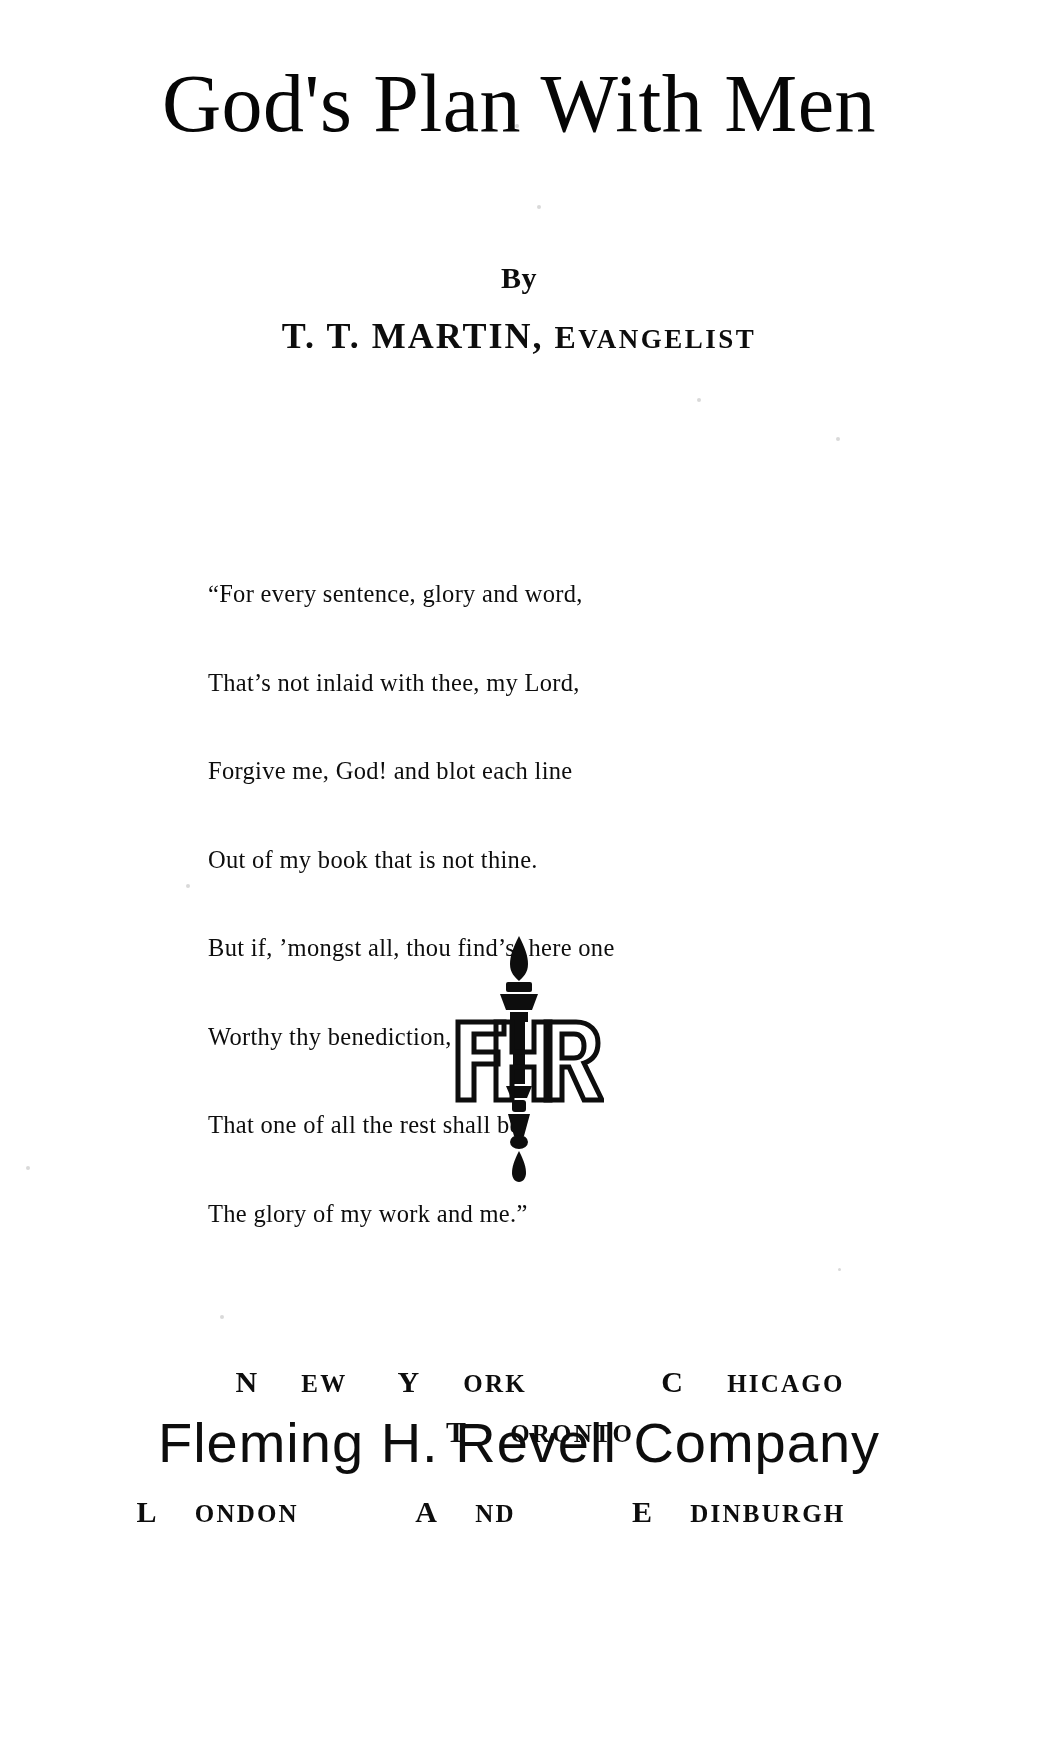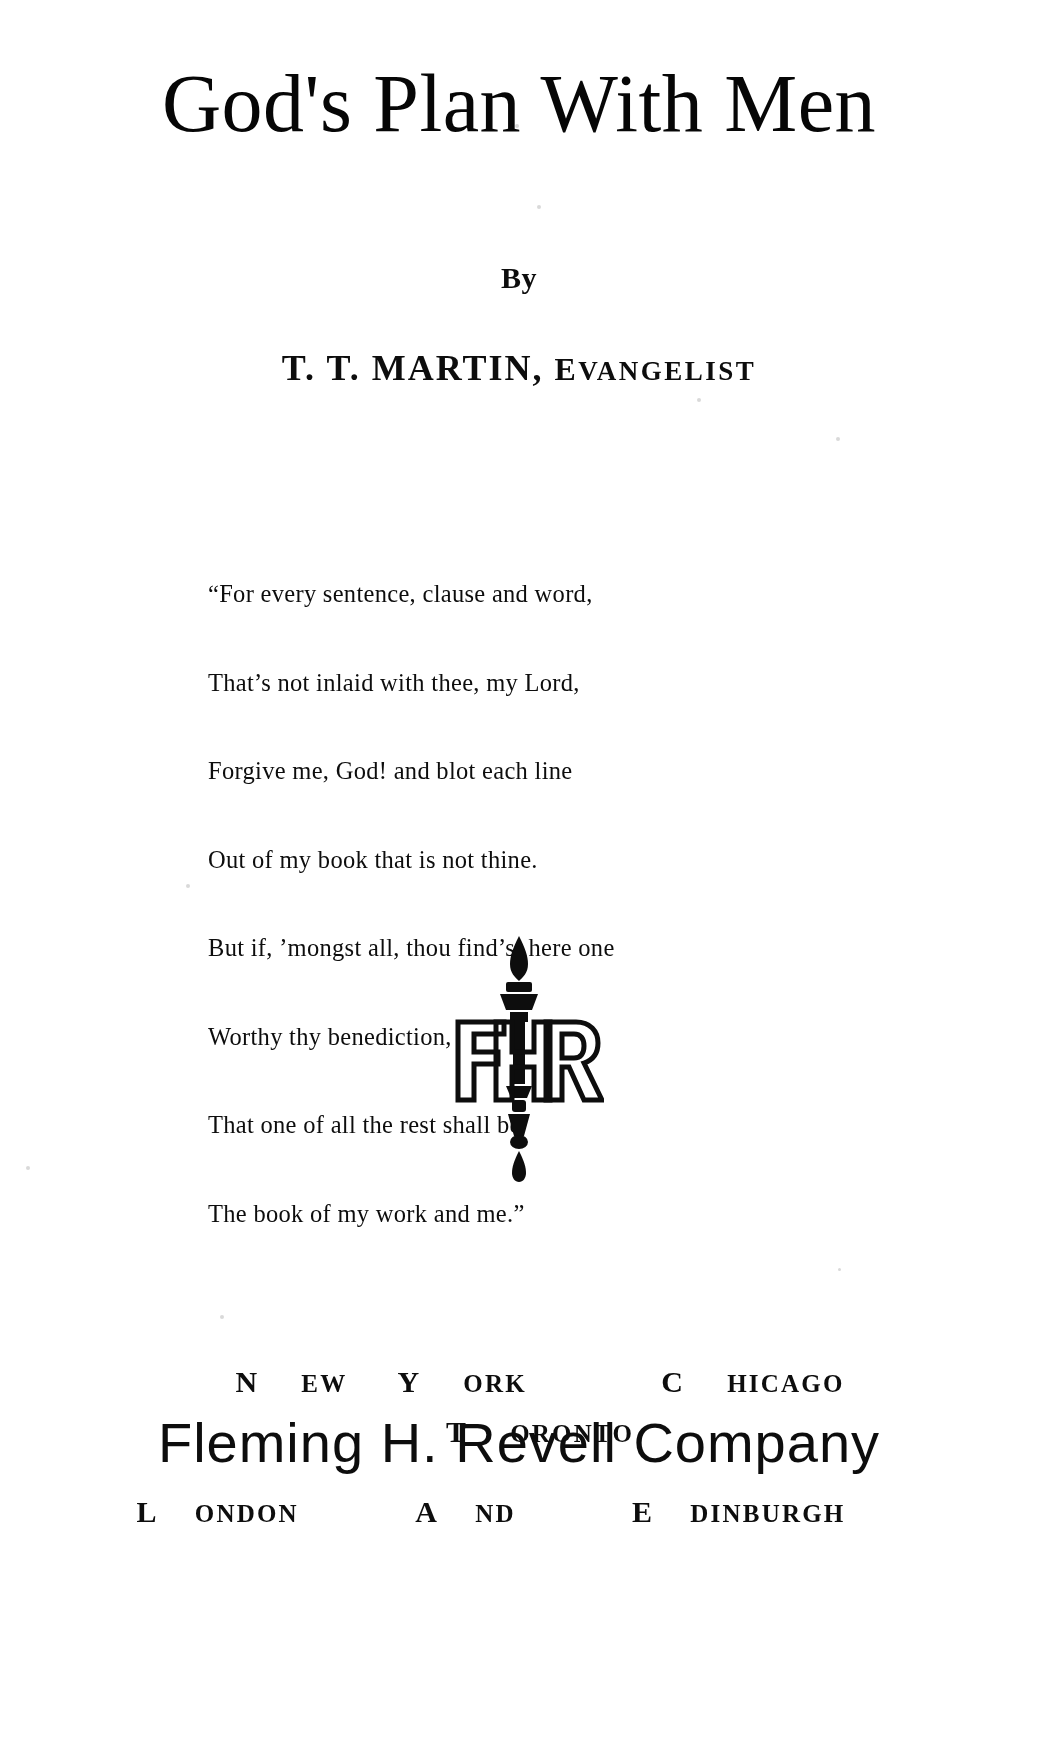--- a/index.html
+++ b/index.html
@@ -57,21 +57,20 @@
     position: absolute;
     top: 315px;
     left: 0;
     width: 1038px;
     text-align: center;
     font-family: "Liberation Serif", serif;
     font-weight: 700;
     font-size: 36px;
     letter-spacing: 2px;
     white-space: nowrap;
-    margin-top: 32px;
   }
   .author .role {
     font-size: 27px;
     letter-spacing: 2.5px;
   }
   .smallcap-first {
     font-size: 1.18em;
   }
 
   
@@ -181,28 +180,28 @@
   <div class="byline">By</div>
 
   <div class="author">
     <span>T. T. MARTIN,</span>
     <span class="role">
       <span class="smallcap-first">E</span><span>VANGELIST</span>
     </span>
   </div>
 
   <div class="epigraph">
-    <div>“For every sentence, clause and word,</div>
+    <div>“For every sentence, glory and word,</div>
     <div>That’s not inlaid with thee, my Lord,</div>
     <div>Forgive me, God! and blot each line</div>
     <div>Out of my book that is not thine.</div>
     <div>But if, ’mongst all, thou find’st here one</div>
     <div>Worthy thy benediction,</div>
     <div>That one of all the rest shall be</div>
-    <div>The book of my work and me.”</div>
+    <div>The glory of my work and me.”</div>
   </div>
 
   <div class="device">
     <svg width="170" height="260" viewBox="0 0 170 260">
       <g fill="#0d0d0d">
 
         <path d="M85 6 c-6 12 -9 20 -9 28 c0 9 5 13 9 17 c4 -4 9 -8 9 -17 c0 -8 -3 -16 -9 -28 z"></path>
 
         <rect x="72" y="52" width="26" height="10" rx="2"></rect>
         <path d="M66 64 h38 l-6 16 h-26 z"></path>

